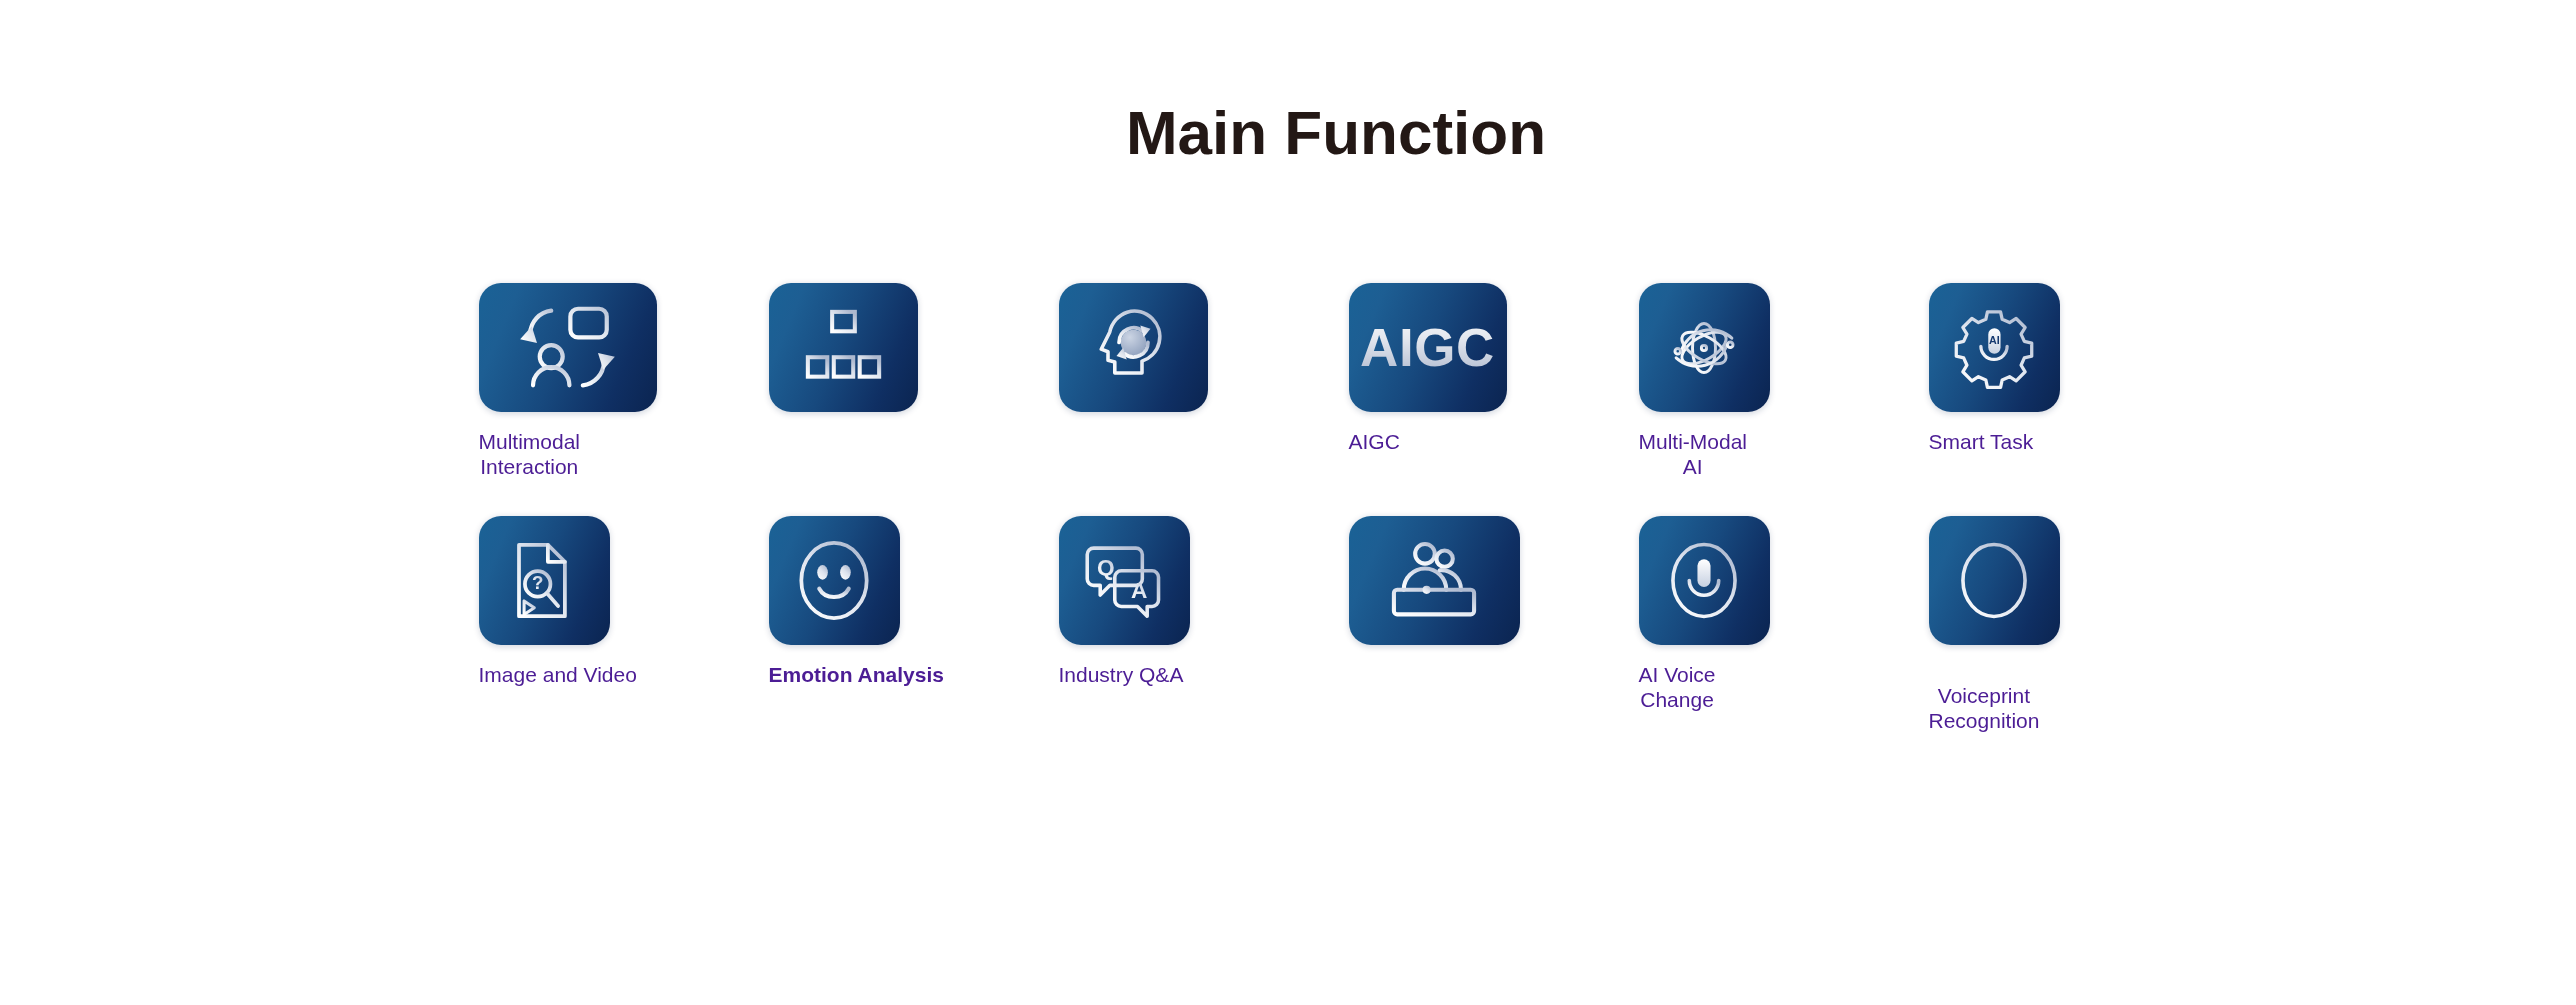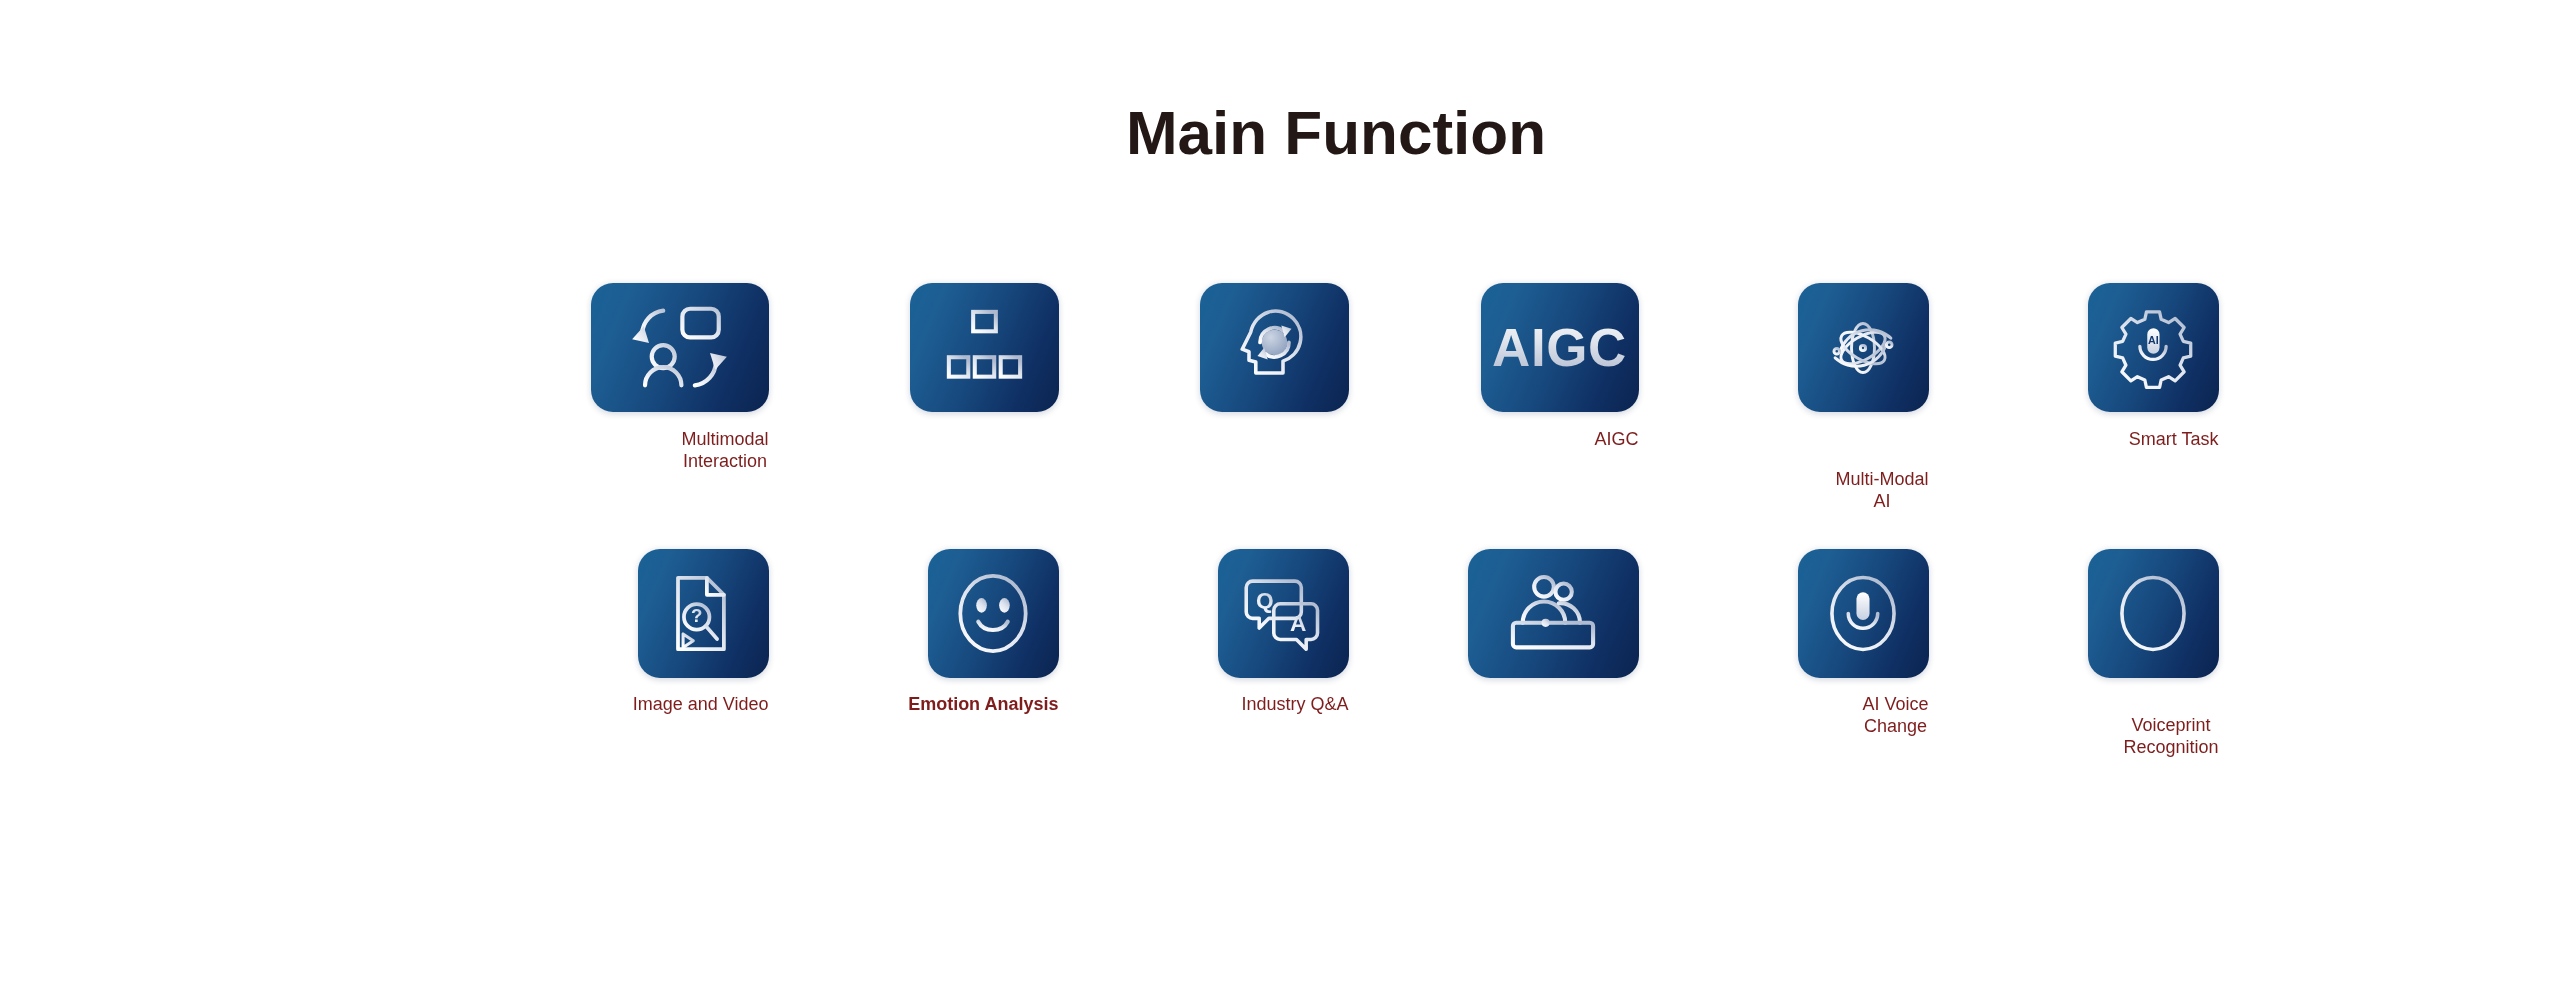--- a/index.html
+++ b/index.html
@@ -47,41 +47,41 @@
     justify-content: center;
     align-items: flex-start;
   }
   .feature-row.row-2 {
     margin-top: 36px;
   }
 
   .feature-cell {
     display: flex;
     flex-direction: column;
-    align-items: flex-end;
+    align-items: flex-start;
   }
 
   .tile {
     border-radius: 22px;
     display: flex;
     align-items: center;
     justify-content: center;
     background: linear-gradient(113deg, #1a6296 0%, #1d5e93 18%, #17497e 48%, #0f2f63 78%, #0b2450 100%);
     box-shadow: 0 1.3px 6.4px rgba(10, 35, 75, 0.18);
     overflow: hidden;
   }
 
   .tile svg { display: block; }
 
   .feature-label {
     margin-top: 16.7px;
     text-align: center;
-    font-size: 18px;
+    font-size: 21px;
     line-height: 1.22;
-    color: #7f1d1d;
+    color: #4c1d95;
     font-family: "Liberation Sans", "DejaVu Sans", sans-serif;
     white-space: pre-line;
   }
 
   .aigc-text {
     font-size: 53px;
     font-weight: 700;
     letter-spacing: 0.6px;
     background: linear-gradient(180deg, #f4f6f8 0%, #e3e7ee 35%, #c3cbdb 75%, #aab4ca 100%);
     -webkit-background-clip: text;
@@ -184,21 +184,21 @@
         </div>
       </div>
 
       <div class="feature-cell" style="width:290px;">
         <div class="tile" style="width:158px;height:129px;">
           <span class="aigc-text">AIGC</span>
         </div>
         <div class="feature-label">AIGC</div>
       </div>
 
-      <div class="feature-cell" style="width:290px;gap:40px;">
+      <div class="feature-cell" style="width:290px;">
         <div class="tile" style="width:131px;height:129px;">
           <span>
             <svg width="82" height="82" viewBox="0 0 100 100">
               <defs>
                 <linearGradient id="g5" x1="0" y1="1" x2="0.7" y2="0">
                   <stop offset="0" stop-color="#ffffff"></stop>
                   <stop offset="0.6" stop-color="#dde3ed"></stop>
                   <stop offset="1" stop-color="#b4bfd3"></stop>
                 </linearGradient>
               </defs>

